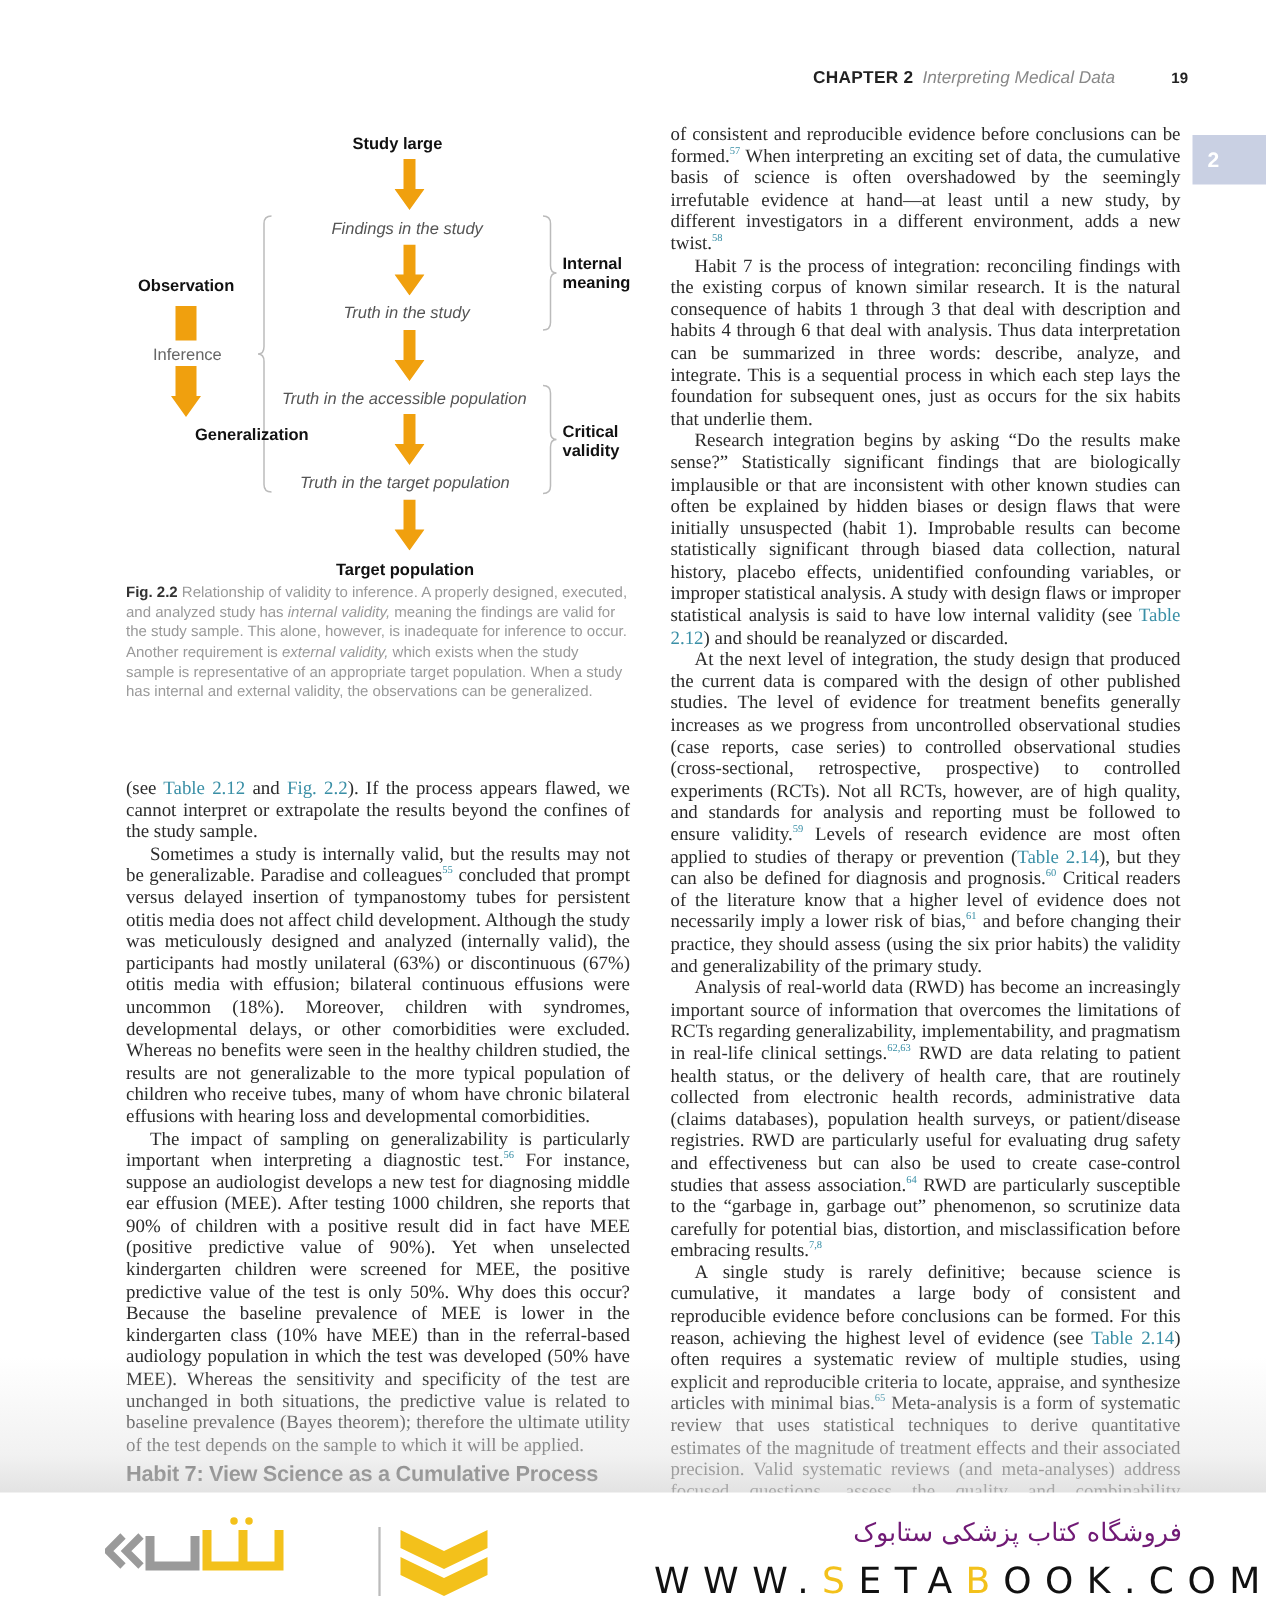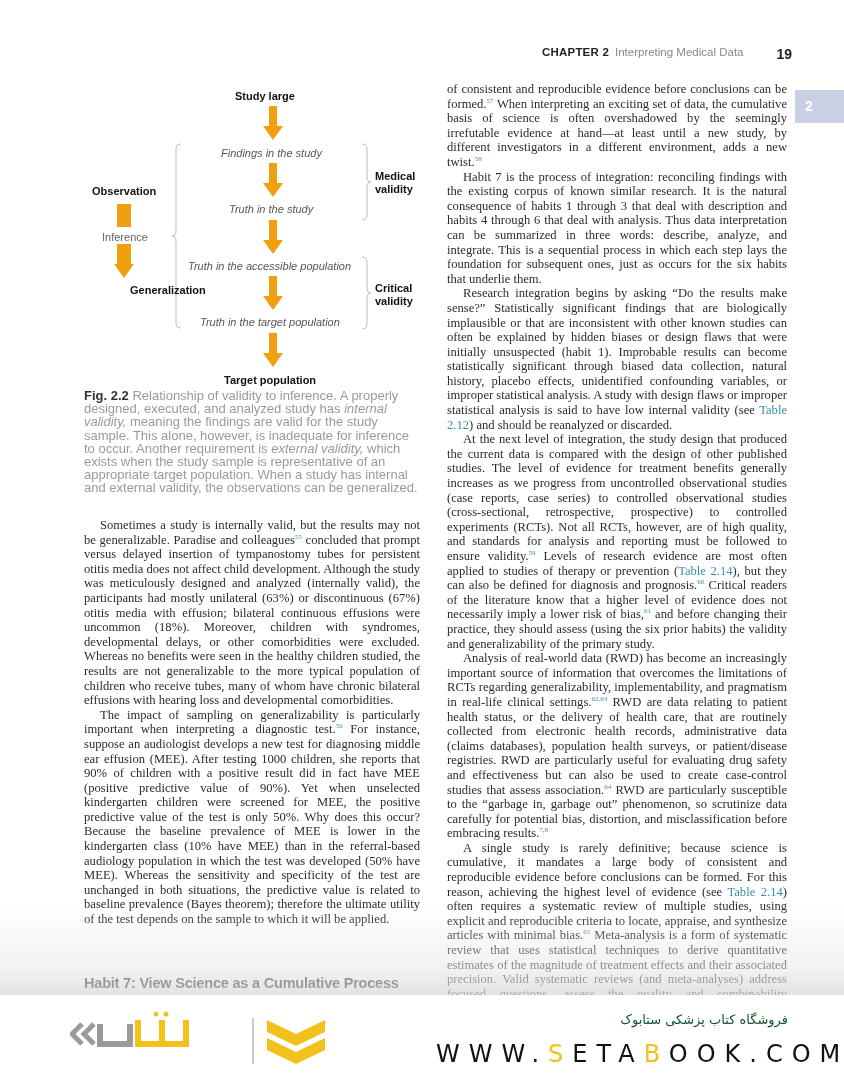--- a/index.html
+++ b/index.html
@@ -1,48 +1,48 @@
 <!DOCTYPE html>
 <html><head>
 <meta charset="utf-8">
 <style>
   html,body{margin:0;padding:0;}
   body{width:844px;height:1080px;background:#ffffff;position:relative;overflow:hidden;font-family:"Liberation Serif",serif;color:#2a2a2a;}
-  .header{position:absolute;top:46px;left:542px;width:250px;font-family:"Liberation Sans",sans-serif;font-size:11.5px;display:flex;align-items:flex-start;}
+  .header{position:absolute;top:46px;left:542px;width:250px;font-family:"Liberation Sans",sans-serif;font-size:11.5px;display:flex;align-items:flex-end;}
   .header .chap{font-weight:bold;color:#222;letter-spacing:.2px;}
-  .header .title{color:#888;margin-left:6px;}
-  .header .pnum{font-weight:bold;font-size:14px;color:#222;margin-left:auto;}
+  .header .title{color:#888;margin-left:6px;font-style:italic;}
+  .header .pnum{font-weight:bold;font-size:10px;color:#222;margin-left:auto;}
   .tab{position:absolute;left:795px;top:90px;width:49px;height:33px;background:#c9d0e3;color:#fff;font-family:"Liberation Sans",sans-serif;font-weight:bold;font-size:14px;}
   .tab span{position:absolute;left:10px;top:8px;}
 
   .fig{position:absolute;left:80px;top:84px;width:350px;height:310px;font-family:"Liberation Sans",sans-serif;}
   .fig .lbl{position:absolute;white-space:nowrap;font-size:11px;color:#111;}
   .fig .bold{font-weight:bold;}
   .fig .ital{font-style:italic;color:#555;font-size:11px;text-align:center;}
   .fig .inf{color:#666;font-size:11px;}
   .arrow{position:absolute;width:20px;height:34px;}
   .bar{position:absolute;width:14px;background:#f0a00e;}
   .brace{position:absolute;}
 
-  .caption{position:absolute;left:84px;top:389px;width:335px;font-family:"Liberation Sans",sans-serif;font-size:13px;line-height:13.2px;color:#9a9a9a;}
+  .caption{position:absolute;left:84px;top:389px;width:335px;font-family:"Liberation Sans",sans-serif;font-size:10px;line-height:13.2px;color:#9a9a9a;}
   .caption .fl{color:#333;font-weight:bold;}
   .caption i{font-style:italic;}
 
   .col{position:absolute;font-size:12.6px;line-height:14.6px;text-align:justify;color:#2c2c2c;}
   .col p{margin:0;text-indent:0;}
   .col p.ind{text-indent:16px;}
   .lnk{color:#3a8fa6;}
   sup{font-size:7px;color:#3a8fa6;line-height:0;vertical-align:super;}
   .colL{left:84px;top:518px;width:336px;}
   .colR{left:447px;top:82px;width:340px;}
   .habit{position:absolute;left:84px;top:975px;font-family:"Liberation Sans",sans-serif;font-weight:bold;font-size:14.5px;color:#1e1e1e;letter-spacing:-.2px;}
   .fade{position:absolute;left:0;top:905px;width:844px;height:93px;background:linear-gradient(to bottom,rgba(255,255,255,0) 0%,rgba(230,230,230,.55) 70%,rgba(215,215,215,.75) 100%);pointer-events:none;}
   .footer{position:absolute;left:0;top:995px;width:844px;height:85px;background:#fff;}
   .logo{position:absolute;left:70px;top:1010px;width:270px;height:60px;}
-  .fa{position:absolute;right:56px;top:1012px;font-family:"DejaVu Sans",sans-serif;font-size:13px;color:#14532d;direction:rtl;}
+  .fa{position:absolute;right:56px;top:1012px;font-family:"DejaVu Sans",sans-serif;font-size:17px;color:#701a75;direction:rtl;}
   .url{position:absolute;left:436px;top:1040px;font-family:"DejaVu Sans",sans-serif;font-size:24px;letter-spacing:9px;color:#111;}
   .url .y{color:#f3c11b;}
   .fadrow{position:absolute;left:86px;top:1048px;font-family:Liberation Sans, sans-serif;font-size:12px;color:#ef4444;direction:rtl;margin-top:32px;}
 </style>
 </head>
 <body>
 
 <div class="header">
   <span class="chap">CHAPTER 2</span>
   <span class="title">Interpreting Medical Data</span>
@@ -76,41 +76,42 @@
     </svg>
   <div class="lbl ital" style="left:120px;top:232px;">Truth in the target population</div>
   <svg class="arrow" style="left:183px;top:249px;" viewBox="0 0 20 34">
       <path d="M6 0h8v20h6L10 34 0 20h6z" fill="#f0a00e"></path>
     </svg>
   <div class="lbl bold" style="left:144px;top:290px;">Target population</div>
 
   <svg class="brace" style="left:282px;top:59px;" width="10" height="78" viewBox="0 0 10 78">
       <path d="M0 1 Q5 1 5 6 V34 Q5 39 9 39 Q5 39 5 44 V72 Q5 77 0 77" fill="none" stroke="#bbb" stroke-width="1"></path>
     </svg>
-  <div class="lbl bold" style="left:295px;top:86px;line-height:13px;"><span style="display:inline-block;width:48px;white-space:normal;">Medical validity</span></div>
+  <div class="lbl bold" style="left:295px;top:86px;line-height:13px;"><span style="display:inline-block;width:48px;white-space:normal;">Internal meaning</span></div>
   <svg class="brace" style="left:282px;top:172px;" width="10" height="74" viewBox="0 0 10 74">
       <path d="M0 1 Q5 1 5 6 V32 Q5 37 9 37 Q5 37 5 42 V68 Q5 73 0 73" fill="none" stroke="#bbb" stroke-width="1"></path>
     </svg>
   <div class="lbl bold" style="left:295px;top:198px;line-height:13px;"><span style="display:inline-block;width:50px;white-space:normal;">Critical validity</span></div>
 
   <div class="lbl bold" style="left:12px;top:101px;">Observation</div>
   <div class="bar" style="left:37px;top:120px;height:23px;"></div>
   <div class="lbl inf" style="left:22px;top:147px;text-align:right;">Inference</div>
   <svg class="arrow" style="left:34px;top:160px;" viewBox="0 0 20 34">
       <path d="M3 0h14v20h3L10 34 0 20h3z" fill="#f0a00e"></path>
     </svg>
   <div class="lbl bold" style="left:6px;top:200px;margin-left:44px;">Generalization</div>
 </div>
 
 <div class="caption">
   <span class="fl">Fig. 2.2</span>
   <span>Relationship of validity to inference. A properly designed, executed, and analyzed study has </span><i>internal validity,</i><span> meaning the findings are valid for the study sample. This alone, however, is inadequate for inference to occur. Another requirement is </span><i>external validity,</i><span> which exists when the study sample is representative of an appropriate target population. When a study has internal and external validity, the observations can be generalized.</span>
 </div>
 
 <div class="col colL">
+  <p><span>(see </span><a class="lnk">Table 2.12</a><span> and </span><a class="lnk">Fig. 2.2</a><span>). If the process appears flawed, we cannot interpret or extrapolate the results beyond the confines of the study sample.</span></p>
   <p class="ind"><span>Sometimes a study is internally valid, but the results may not be generalizable. Paradise and colleagues</span><sup>55</sup><span> concluded that prompt versus delayed insertion of tympanostomy tubes for persistent otitis media does not affect child development. Although the study was meticulously designed and analyzed (internally valid), the participants had mostly unilateral (63%) or discontinuous (67%) otitis media with effusion; bilateral continuous effusions were uncommon (18%). Moreover, children with syndromes, developmental delays, or other comorbidities were excluded. Whereas no benefits were seen in the healthy children studied, the results are not generalizable to the more typical population of children who receive tubes, many of whom have chronic bilateral effusions with hearing loss and developmental comorbidities.</span></p>
   <p class="ind"><span>The impact of sampling on generalizability is particularly important when interpreting a diagnostic test.</span><sup>56</sup><span> For instance, suppose an audiologist develops a new test for diagnosing middle ear effusion (MEE). After testing 1000 children, she reports that 90% of children with a positive result did in fact have MEE (positive predictive value of 90%). Yet when unselected kindergarten children were screened for MEE, the positive predictive value of the test is only 50%. Why does this occur? Because the baseline prevalence of MEE is lower in the kindergarten class (10% have MEE) than in the referral-based audiology population in which the test was developed (50% have MEE). Whereas the sensitivity and specificity of the test are unchanged in both situations, the predictive value is related to baseline prevalence (Bayes theorem); therefore the ultimate utility of the test depends on the sample to which it will be applied.</span></p>
 </div>
 <div class="habit">Habit 7: View Science as a Cumulative Process</div>
 
 <div class="col colR">
   <p><span>of consistent and reproducible evidence before conclusions can be formed.</span><sup>57</sup><span> When interpreting an exciting set of data, the cumulative basis of science is often overshadowed by the seemingly irrefutable evidence at hand—at least until a new study, by different investigators in a different environment, adds a new twist.</span><sup>58</sup></p>
   <p class="ind">Habit 7 is the process of integration: reconciling findings with the existing corpus of known similar research. It is the natural consequence of habits 1 through 3 that deal with description and habits 4 through 6 that deal with analysis. Thus data interpretation can be summarized in three words: describe, analyze, and integrate. This is a sequential process in which each step lays the foundation for subsequent ones, just as occurs for the six habits that underlie them.</p>
   <p class="ind"><span>Research integration begins by asking “Do the results make sense?” Statistically significant findings that are biologically implausible or that are inconsistent with other known studies can often be explained by hidden biases or design flaws that were initially unsuspected (habit 1). Improbable results can become statistically significant through biased data collection, natural history, placebo effects, unidentified confounding variables, or improper statistical analysis. A study with design flaws or improper statistical analysis is said to have low internal validity (see </span><a class="lnk">Table 2.12</a><span>) and should be reanalyzed or discarded.</span></p>
   <p class="ind"><span>At the next level of integration, the study design that produced the current data is compared with the design of other published studies. The level of evidence for treatment benefits generally increases as we progress from uncontrolled observational studies (case reports, case series) to controlled observational studies (cross-sectional, retrospective, prospective) to controlled experiments (RCTs). Not all RCTs, however, are of high quality, and standards for analysis and reporting must be followed to ensure validity.</span><sup>59</sup><span> Levels of research evidence are most often applied to studies of therapy or prevention (</span><a class="lnk">Table 2.14</a><span>), but they can also be defined for diagnosis and prognosis.</span><sup>60</sup><span> Critical readers of the literature know that a higher level of evidence does not necessarily imply a lower risk of bias,</span><sup>61</sup><span> and before changing their practice, they should assess (using the six prior habits) the validity and generalizability of the primary study.</span></p>

